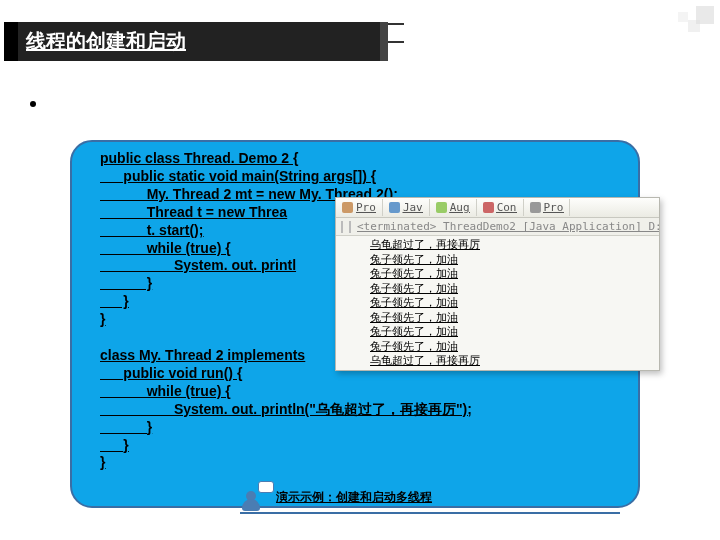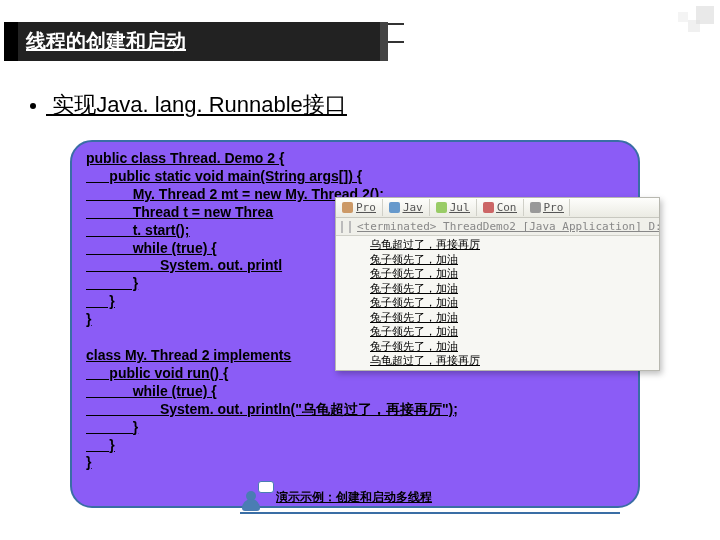--- a/index.html
+++ b/index.html
@@ -40,22 +40,22 @@
     font-size: 22px; color: #000;
   }
   .bullet-line .dot {
     display: inline-block; width: 6px; height: 6px; background: #000; border-radius: 50%;
     vertical-align: middle; margin-right: 10px;
   }
   .code-box {
     position: absolute; top: 140px; left: 70px;
     width: 570px; height: 368px;
     border: 2px solid #3a6ea5; border-radius: 22px;
-    background: #8b5cf6;
-    padding: 8px 14px;
+    background: #0ea5e9;
+    padding: 8px 28px;
     font-family: Arial, sans-serif;
     font-size: 14px; font-weight: bold;
     line-height: 1.28;
   }
   .code-box pre {
     font-family: inherit; font-weight: bold; white-space: pre;
   }
   .console {
     position: absolute; top: 197px; left: 335px;
     width: 325px; height: 174px;
@@ -128,21 +128,20 @@
 <div class="title-stripes">
   <span></span><span></span>
 </div>
 
 <div class="title-bar">
   <span>线程的创建和启动</span>
 </div>
 
 <div class="bullet-line">
   <span class="dot"></span>
-  <span>实现Java. lang. Runnable接口</span>
 </div>
 
 <div class="code-box">
   <pre>public class Thread. Demo 2 {
       public static void main(String args[]) {
             My. Thread 2 mt = new My. Thread 2();
             Thread t = new Threa
             t. start();
             while (true) {
                    System. out. printl
@@ -164,21 +163,21 @@
     <div class="tab">
         <span class="ico" style="background:#c96"></span>
         <span>Pro</span>
       </div>
     <div class="tab">
         <span class="ico" style="background:#69c"></span>
         <span>Jav</span>
       </div>
     <div class="tab">
         <span class="ico" style="background:#9c6"></span>
-        <span>Jul</span>
+        <span>Aug</span>
       </div>
     <div class="tab">
         <span class="ico" style="background:#c66"></span>
         <span>Con</span>
       </div>
     <div class="tab">
         <span class="ico" style="background:#999"></span>
         <span>Pro</span>
       </div>
   </div>

